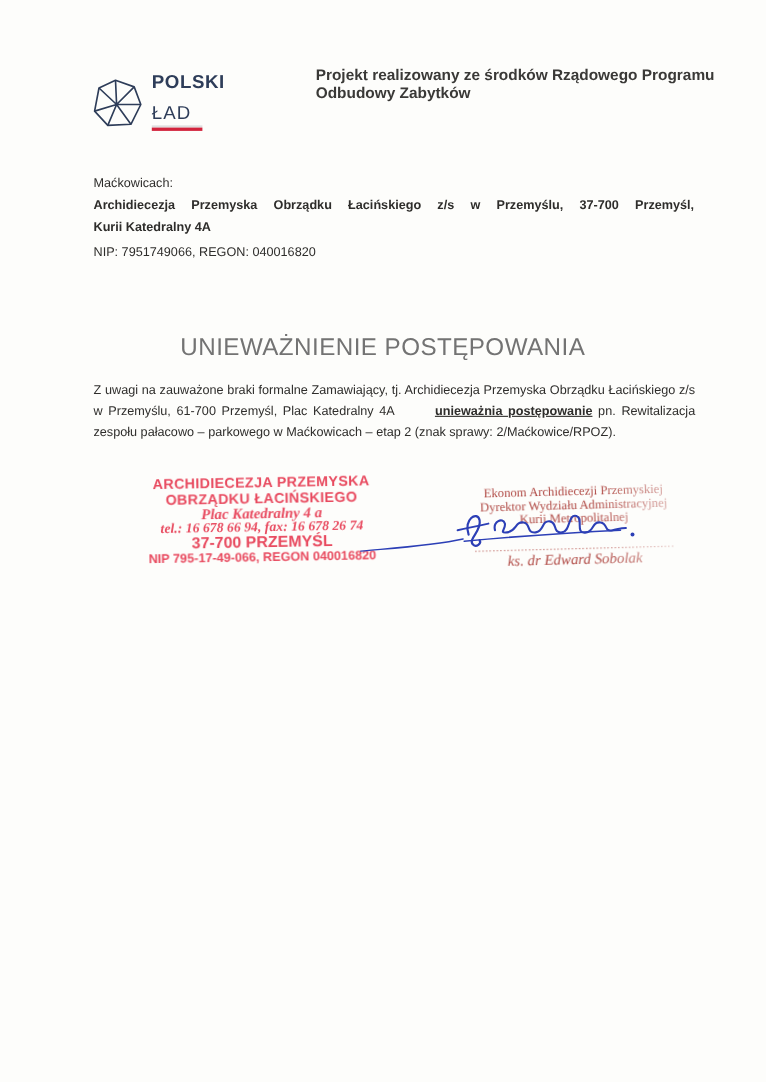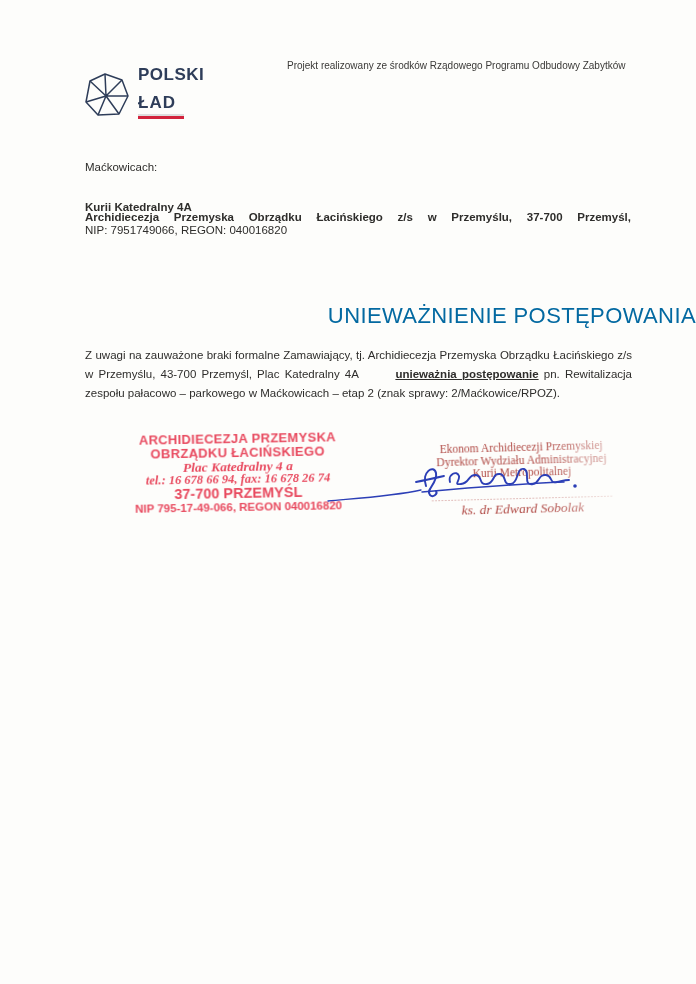--- a/index.html
+++ b/index.html
@@ -5,46 +5,46 @@
   html,body{margin:0;padding:0;background:#e9e9e9;}
   .page{
     position:relative;
     width:696px;height:984px;
     background:#fdfdfb;
     overflow:hidden;
     font-family:"Liberation Sans","DejaVu Sans",sans-serif;
     color:var(--text,#2e2d2b);
   }
   
-  .logo-block{position:absolute;left:83px;top:66px;display:flex;align-items:flex-end;}
+  .logo-block{position:absolute;left:83px;top:66px;display:flex;align-items:center;}
   .logo-icon{width:48px;height:48px;margin-top:2px;}
   .logo-text{margin-left:7px;line-height:1;}
   .logo-line1{font-size:17px;font-weight:bold;letter-spacing:0.5px;color:var(--logo-navy,#2e3d59);}
-  .logo-line2{font-size:17px;font-weight:bold;letter-spacing:1px;color:var(--logo-navy,#2e3d59);margin-top:11px;}
+  .logo-line2{font-size:17px;font-weight:normal;letter-spacing:1px;color:var(--logo-navy,#2e3d59);margin-top:11px;}
   .flag-bar{width:46px;margin-top:3px;}
   .flag-white{height:2px;background:#dedede;}
   .flag-red{height:3px;background:var(--flag-red,#d2233c);}
   .project-note{
     position:absolute;left:287px;top:60px;width:390px;
-    font-size:10px;font-weight:normal;color:#3a3937;
+    font-size:14px;font-weight:bold;color:#3a3937;
   }
   
   .buyer-label{position:absolute;left:85px;top:161px;font-size:11.5px;}
   .buyer-line1{
     position:absolute;left:85px;top:181px;width:546px;
     font-size:11.5px;font-weight:bold;
-    text-align:justify;text-align-last:justify;margin-top:30px;
+    text-align:justify;text-align-last:justify;
   }
   .buyer-line2{position:absolute;left:85px;top:201px;font-size:11.5px;font-weight:bold;}
   .buyer-registry{position:absolute;left:85px;top:224px;font-size:11.5px;text-align:right;}
   
   .doc-title{
     position:absolute;left:0;top:303px;width:696px;
-    text-align:right;font-size:22px;font-weight:500;
-    letter-spacing:0.4px;color:#0369a1;
+    text-align:center;font-size:22px;font-weight:500;
+    letter-spacing:0.4px;color:#737373;
   }
   
   .body-text{
     position:absolute;left:85px;top:346px;width:547px;
     font-size:11.5px;line-height:19px;text-align:justify;margin:0;
   }
   .body-text .emph{font-weight:bold;text-decoration:underline;margin-left:32px;}
   
   .red-stamp{
     position:absolute;left:128px;top:432px;width:220px;
@@ -98,21 +98,21 @@
 
   <div class="project-note">Projekt realizowany ze środków Rządowego Programu Odbudowy Zabytków</div>
 
   <div class="buyer-label">Maćkowicach:</div>
   <div class="buyer-line1">Archidiecezja Przemyska Obrządku Łacińskiego z/s w Przemyślu, 37-700 Przemyśl,</div>
   <div class="buyer-line2">Kurii Katedralny 4A</div>
   <div class="buyer-registry">NIP: 7951749066, REGON: 040016820</div>
 
   <div class="doc-title">UNIEWAŻNIENIE POSTĘPOWANIA</div>
 
-  <p class="body-text"><span>Z uwagi na zauważone braki formalne Zamawiający, tj. Archidiecezja Przemyska Obrządku Łacińskiego z/s w Przemyślu, 43-700 Przemyśl, Plac Katedralny 4A </span><span class="emph">unieważnia postępowanie</span><span> pn. Rewitalizacja zespołu pałacowo – parkowego w Maćkowicach – etap 2 (znak sprawy: 2/Maćkowice/RPOZ).</span></p>
+  <p class="body-text"><span>Z uwagi na zauważone braki formalne Zamawiający, tj. Archidiecezja Przemyska Obrządku Łacińskiego z/s w Przemyślu, 61-700 Przemyśl, Plac Katedralny 4A </span><span class="emph">unieważnia postępowanie</span><span> pn. Rewitalizacja zespołu pałacowo – parkowego w Maćkowicach – etap 2 (znak sprawy: 2/Maćkowice/RPOZ).</span></p>
 
   <div class="red-stamp">
     <div class="rs-sans rs-l1">ARCHIDIECEZJA PRZEMYSKA</div>
     <div class="rs-sans rs-l2">OBRZĄDKU ŁACIŃSKIEGO</div>
     <div class="rs-serif rs-l3">Plac Katedralny 4 a</div>
     <div class="rs-serif rs-l4">tel.: 16 678 66 94, fax: 16 678 26 74</div>
     <div class="rs-sans rs-l5">37-700 PRZEMYŚL</div>
     <div class="rs-sans rs-l6">NIP 795-17-49-066, REGON 040016820</div>
   </div>
 

